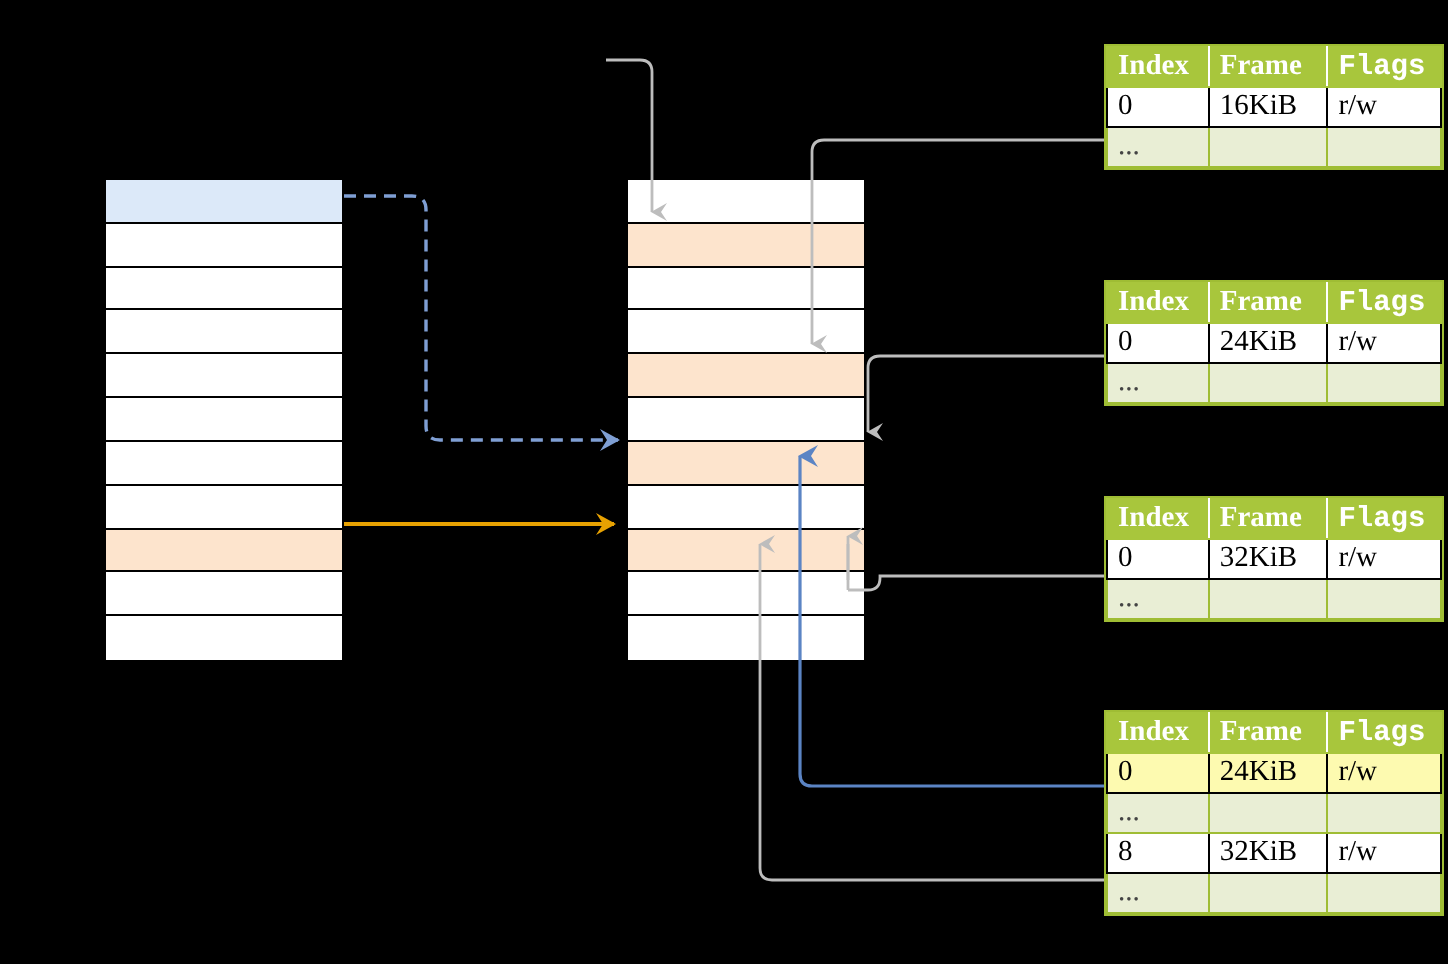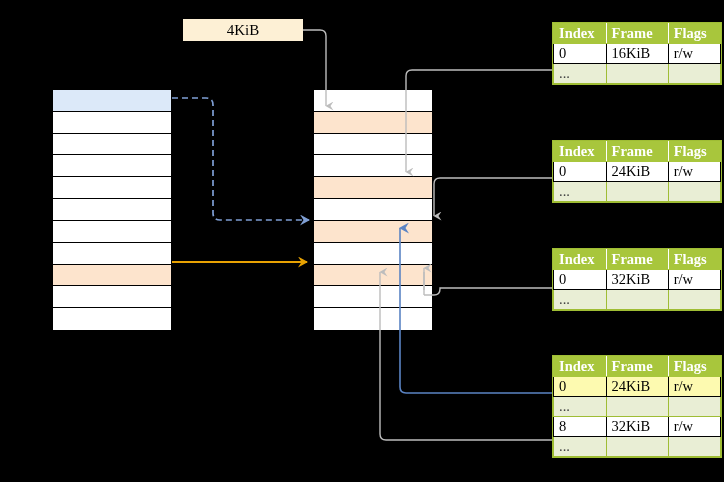--- a/index.html
+++ b/index.html
@@ -18,39 +18,38 @@
             display:flex;align-items:center;justify-content:center;
             font-size:15px;color:#000;box-sizing:border-box;}
 
   
   .ptable{position:absolute;border:1.5px solid #9fbd34;box-sizing:border-box;
           border-collapse:collapse;}
   .ptable table{border-collapse:collapse;width:100%;height:100%;}
   .ptable th{background:#a8c63c;color:#fff;font-weight:bold;font-size:14.5px;
              text-align:left;padding:1px 5px;border:1px solid #a8c63c;
              border-right-color:#fff;white-space:nowrap;}
-  .ptable th:last-child{border-right-color:#a8c63c;}
+  .ptable th:last-child{border-right-color:#a8c63c;font-family:Liberation Mono, monospace;}
   .ptable td{background:#fff;color:#000;font-size:14.5px;text-align:left;
              padding:1px 5px;border:1px solid #000;white-space:nowrap;}
   .ptable tr.ellipsis td{background:#e9eed5;border-color:#9fbd34;color:#444;}
   .ptable td.hl{background:#fdfab0;}
 
   .col-i{width:48px;}
   .col-f{width:62px;font-family:Liberation Serif, serif;}
   .col-g{width:50px;}
 
   svg.overlay{position:absolute;left:0;top:0;width:724px;height:482px;
               pointer-events:none;}
 </style>
 </head>
 <body>
 
 <div id="root">
 
-  <div class="labelbox" style="left:183px;top:19px;width:120px;height:22px;">4KiB</div>
 
   <div class="memtable" id="vtable" style="left:52px;top:89px;width:120px;height:242px;">
       <div class="memrow blue" style="height: 21.8182px;"></div>
       <div class="memrow" style="height: 21.8182px;"></div>
       <div class="memrow" style="height: 21.8182px;"></div>
       <div class="memrow" style="height: 21.8182px;"></div>
       <div class="memrow" style="height: 21.8182px;"></div>
       <div class="memrow" style="height: 21.8182px;"></div>
       <div class="memrow" style="height: 21.8182px;"></div>
       <div class="memrow" style="height: 21.8182px;"></div>

